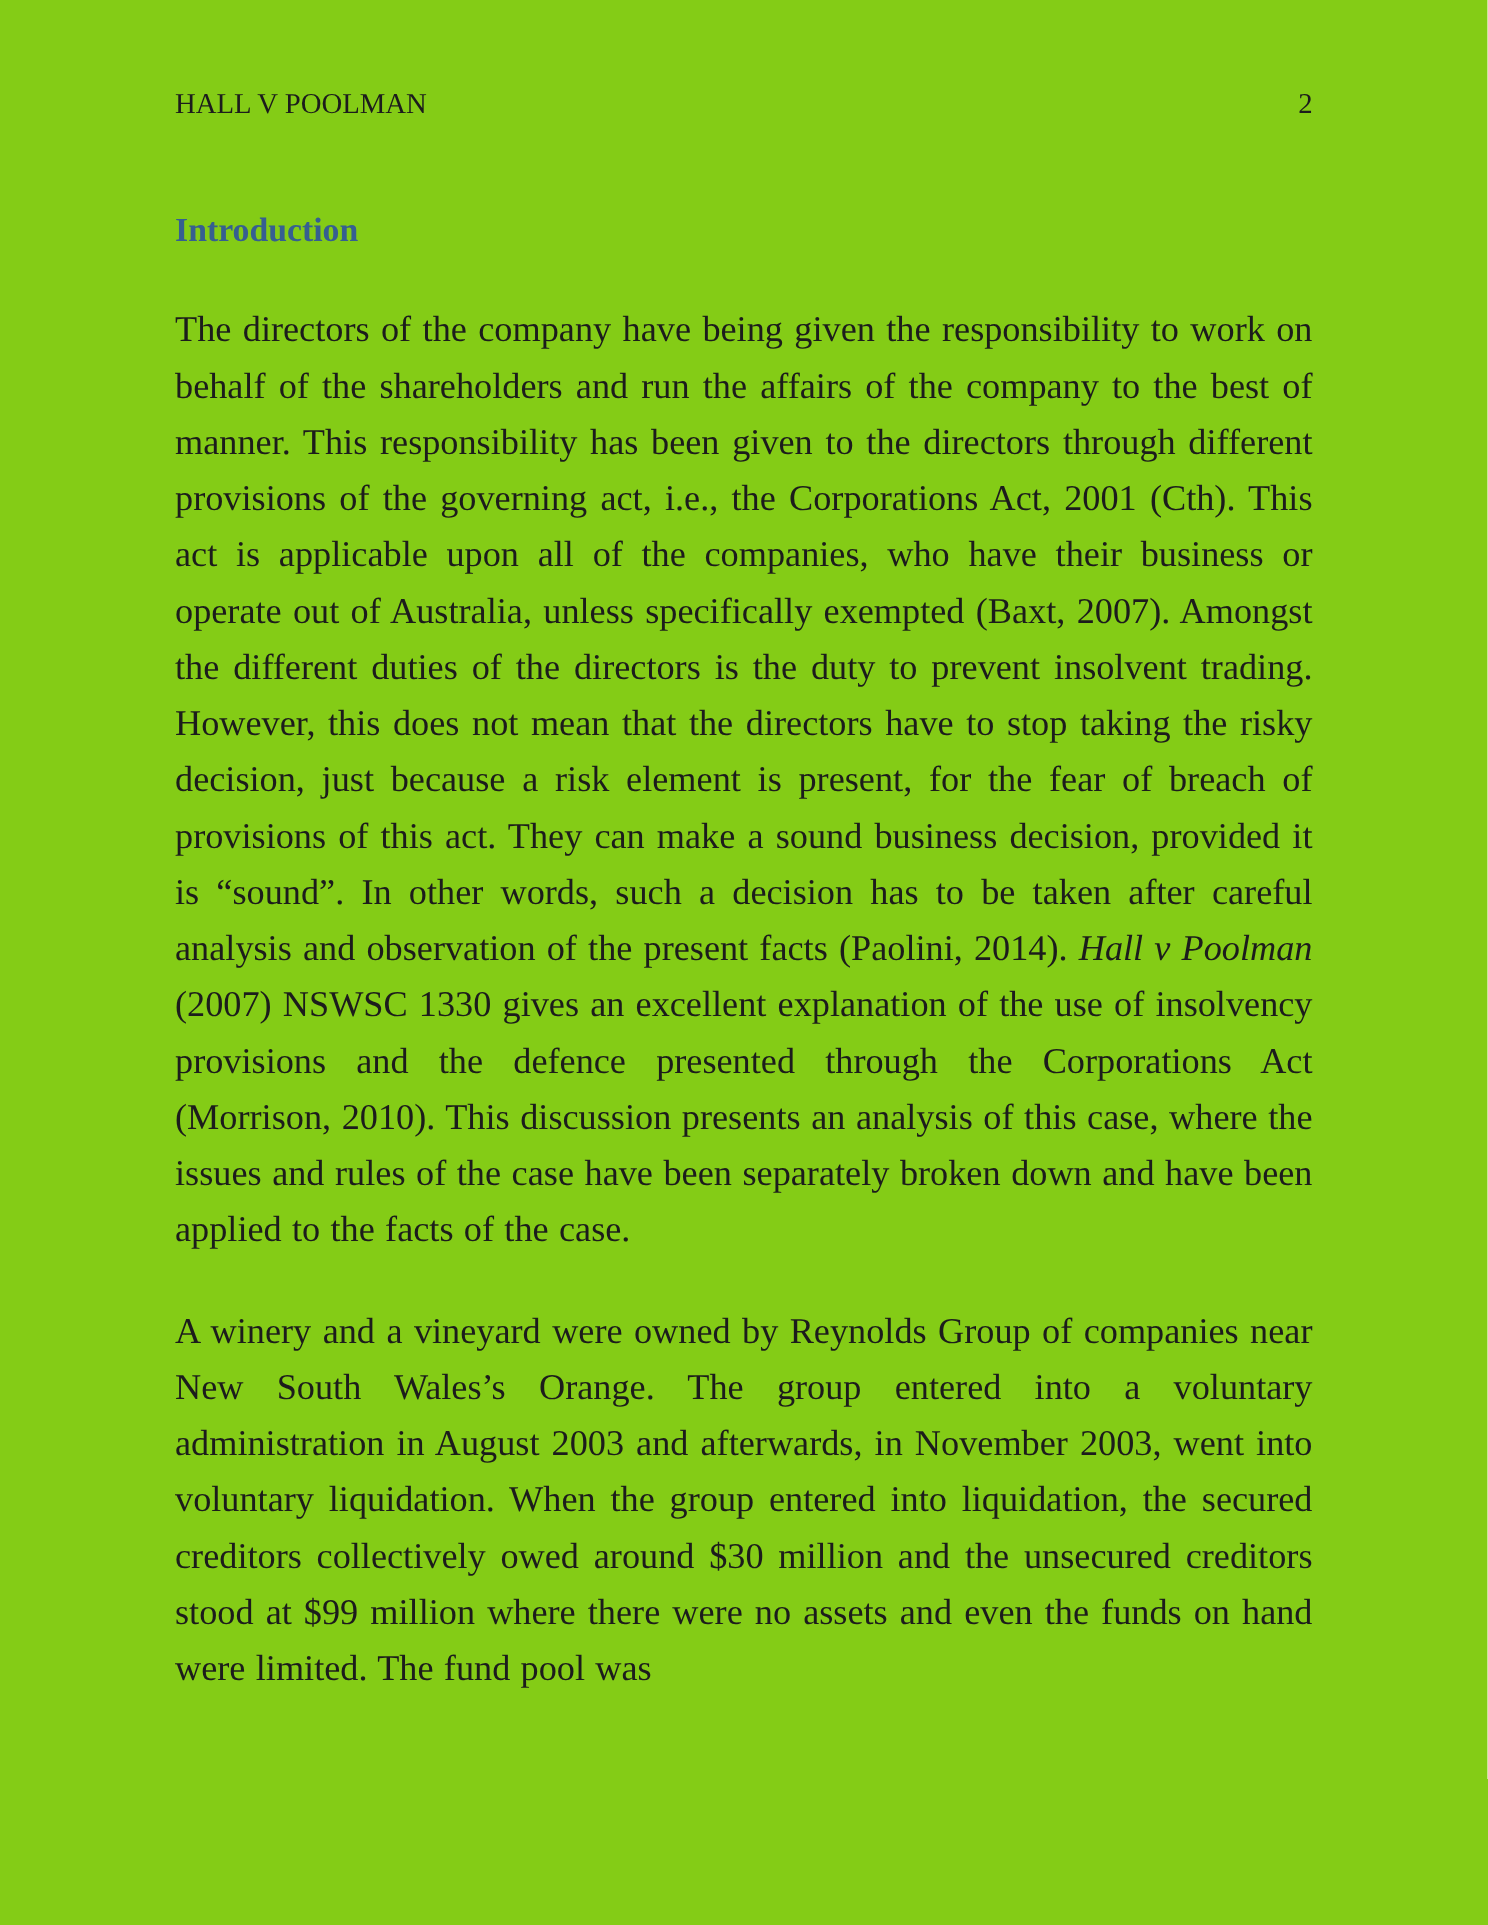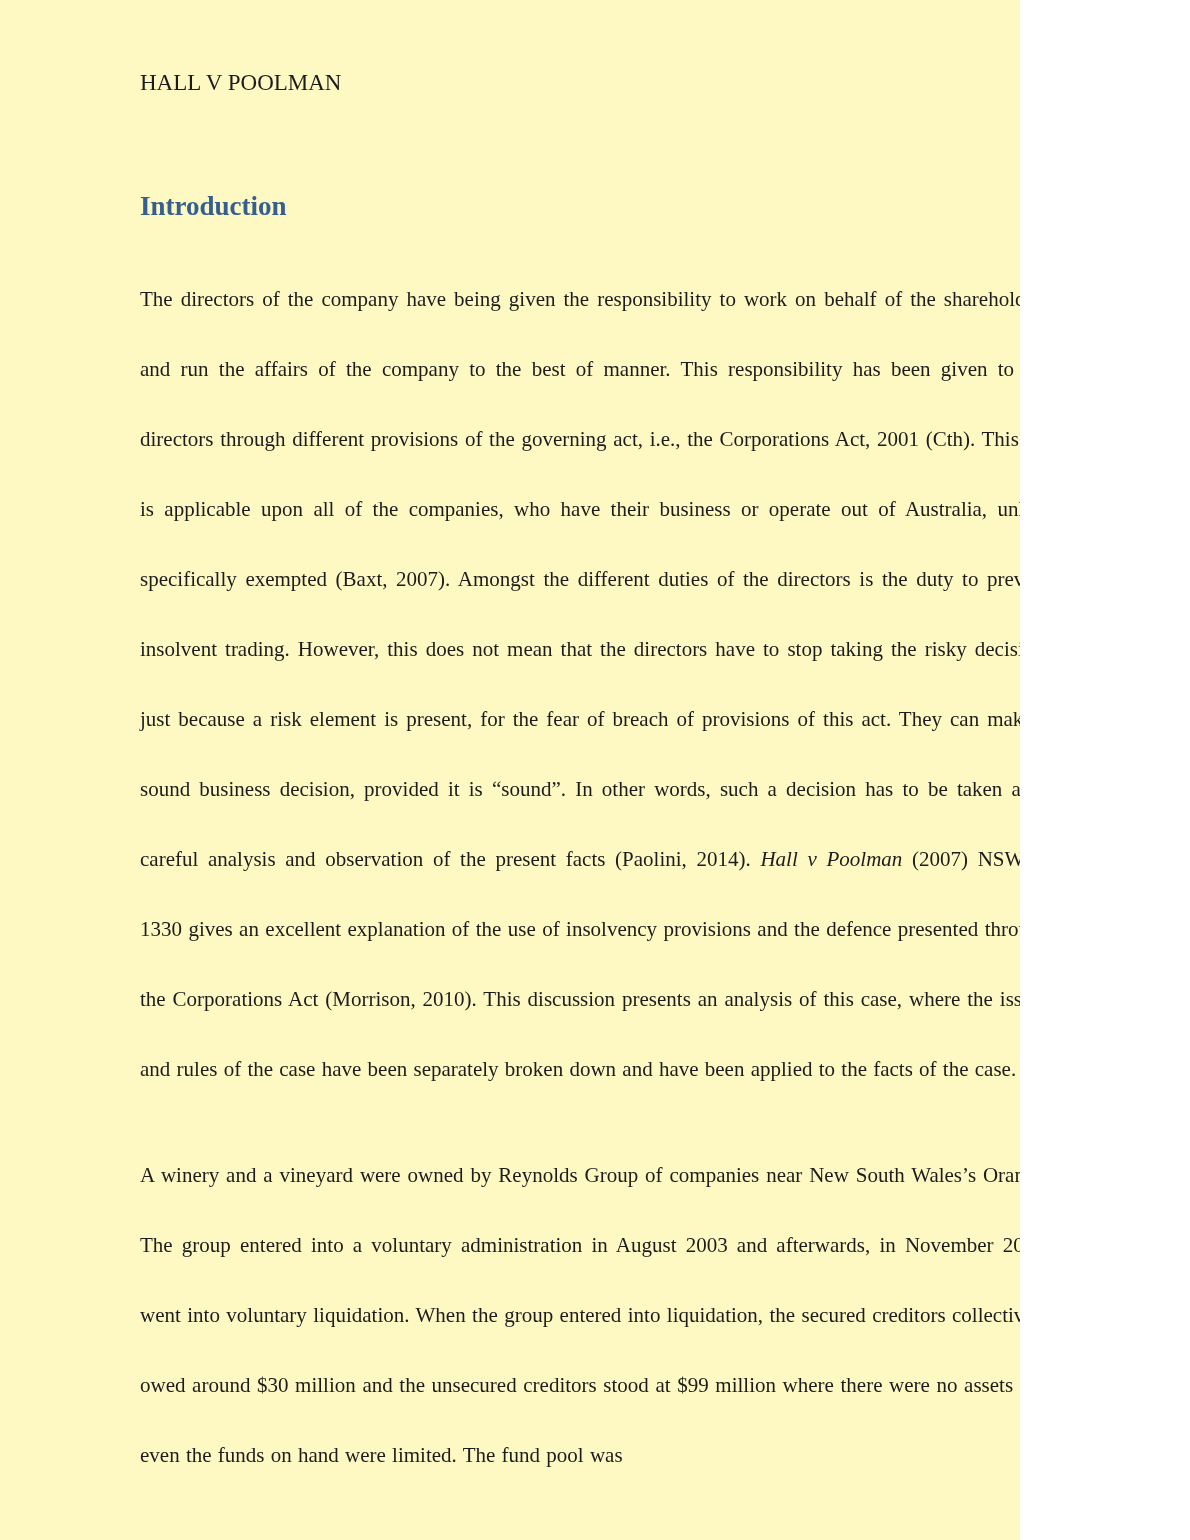--- a/index.html
+++ b/index.html
@@ -2,59 +2,59 @@
 <html><head>
 <meta charset="utf-8">
 <style>
   html, body {
     margin: 0;
     padding: 0;
     background: #ffffff;
   }
   .page {
     position: relative;
-    width: 1020px;
+    width: 1190px;
     height: 1540px;
-    background: #fef9c3;
+    background: #84cc16;
     overflow: hidden;
     font-family: "Liberation Serif", serif;
     color: #1c1c1c;
   }
   .running-header {
     position: absolute;
     top: 70px;
     left: 140px;
     width: 910px;
     display: flex;
     justify-content: space-between;
     font-size: 23px;
     line-height: 1.15;
   }
   .content {
     position: absolute;
-    top: 190px;
+    top: 168px;
     left: 140px;
     width: 910px;
   }
   .section-heading {
     margin: 0;
     font-family: "Liberation Serif", serif;
     font-weight: 700;
     font-size: 27px;
     line-height: 1.2;
     color: #365F91;
     text-align: left;
   }
   .section-heading.second {
     margin-top: 52px;
   }
   .para {
     margin: 42px 0 0 0;
-    font-size: 21px;
-    line-height: 70px;
+    font-size: 29px;
+    line-height: 45px;
     text-align: justify;
     word-spacing: 1px;
   }
   .para.second {
     margin-top: 36px;
   }
   .case-italic {
     font-style: italic;
   }
 </style>

